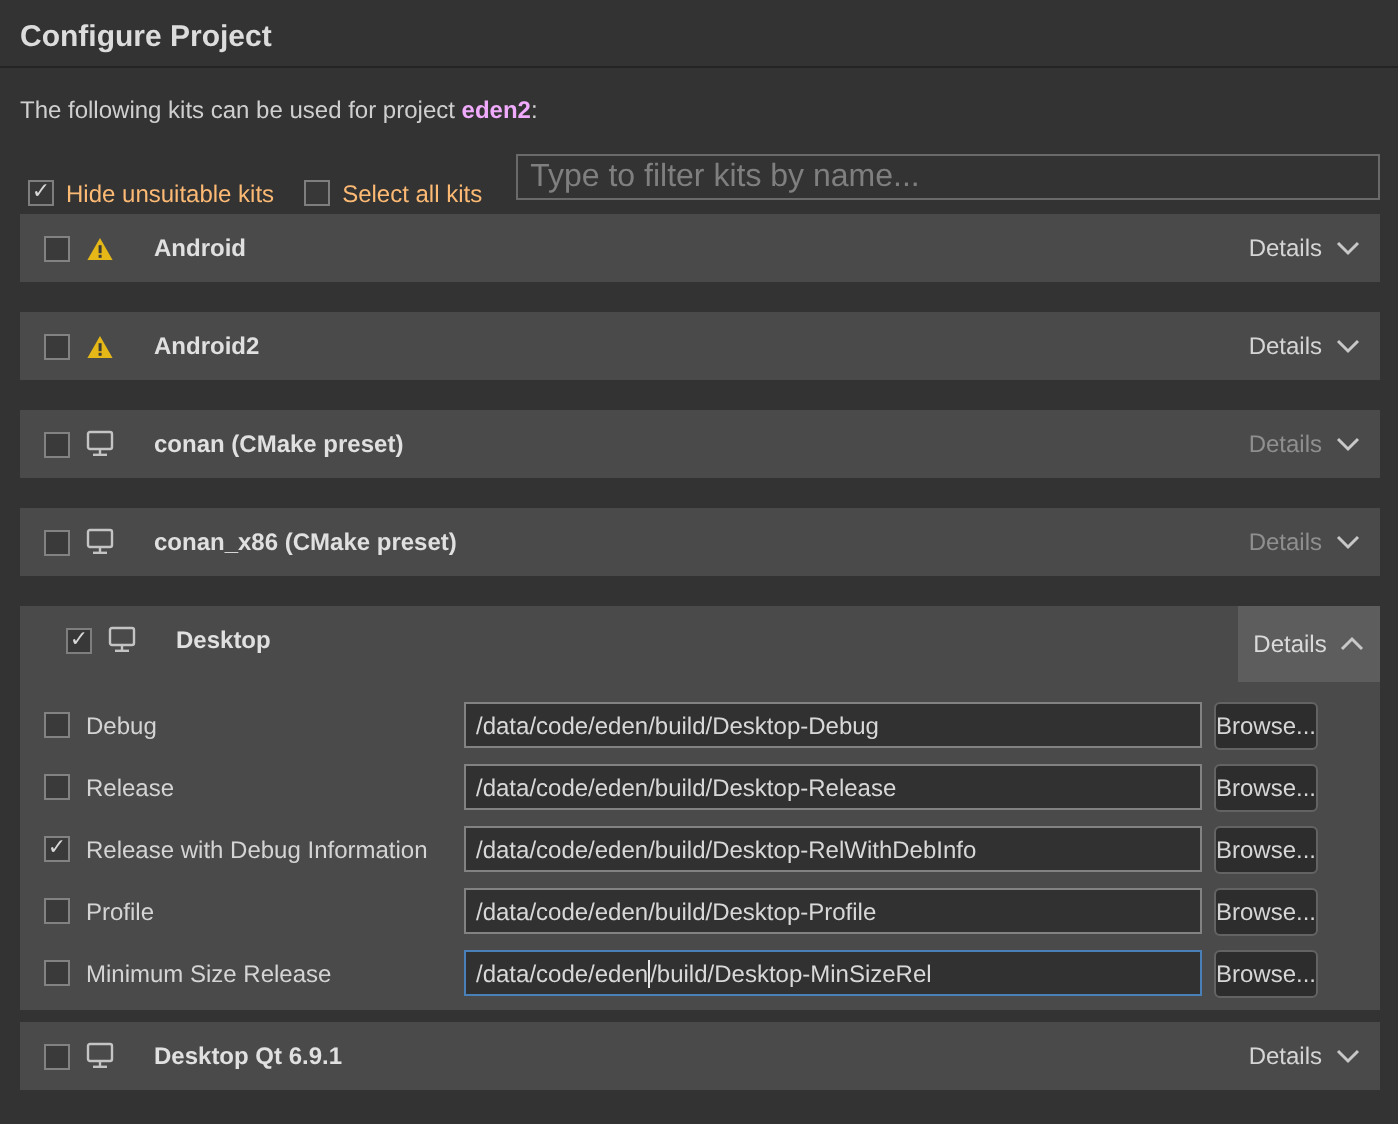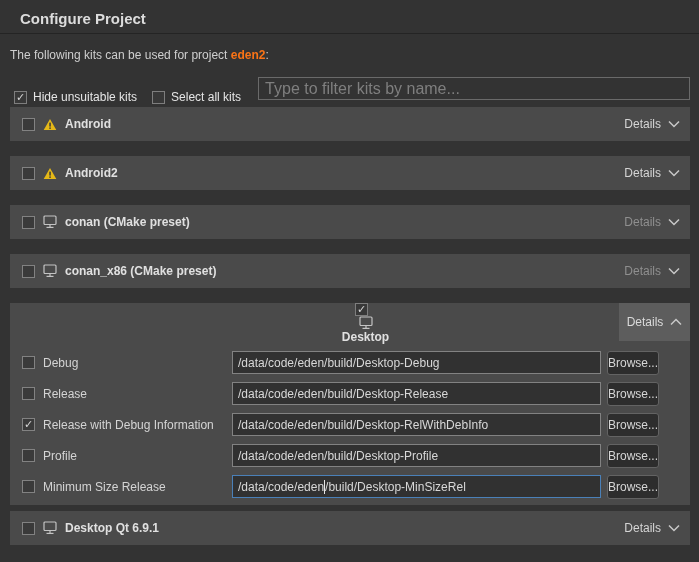--- a/index.html
+++ b/index.html
@@ -11,44 +11,44 @@
     color: #d5d5d5;
     overflow: hidden;
   }
   .page { position: relative; width: 699px; height: 562px; }
 
   
   .page-title {
     font-size: 15px;
     font-weight: bold;
     color: #dcdcdc;
-    padding: 10px 10px 6px 20px;
+    padding: 10px 10px 6px 10px;
     border-bottom: 1px solid #242424;
   }
 
   
   .intro {
     margin: 14px 10px 0 10px;
     color: #cfcfcf;
   }
-  .intro b { color: #f97316; }
+  .intro b { color: #f0abfc; }
 
   
   .controls {
     display: flex;
     align-items: center;
     margin: 15px 9px 0 14px;
     height: 23px;
   }
   .cb-label {
     display: inline-flex;
-    align-items: flex-end;
+    align-items: center;
     gap: 6px;
     cursor: default;
-    color: #e5e5e5;
+    color: #fdba74;
     white-space: nowrap;
     margin-top: 16px;
   }
   .cb-label + .cb-label { margin-left: 15px; }
 
   .checkbox {
     width: 13px; height: 13px;
     border: 1px solid #7e7e7e;
     background: #383838;
     display: inline-flex;
@@ -84,21 +84,21 @@
     width: 680px;
     height: 34px;
     background: #4a4a4a;
     display: flex;
     align-items: center;
     padding-left: 12px;
   }
   .kit-row .checkbox { background: #3a3a3a; border-color: #828282; }
   .kit-icon { margin-left: 8px; display: inline-flex; flex: none; }
   .kit-name {
-    margin-left: 8px;
+    margin-left: 20px;
     font-weight: bold;
     color: #e0e0e0;
     white-space: nowrap;
   }
   .details-toggle {
     margin-left: auto;
     display: inline-flex;
     align-items: center;
     gap: 7px;
     padding-right: 10px;
@@ -116,21 +116,20 @@
     height: 202px;
     background: #4a4a4a;
   }
   .panel-header {
     position: absolute;
     left: 0; top: 0;
     width: 100%; height: 34px;
     display: flex;
     align-items: center;
     padding-left: 23px;
-    flex-direction: column;
   }
   .details-tab {
     position: absolute;
     top: 0; right: 0;
     width: 71px; height: 38px;
     background: #5d5d5d;
     display: flex;
     align-items: center;
     justify-content: center;
     gap: 7px;

